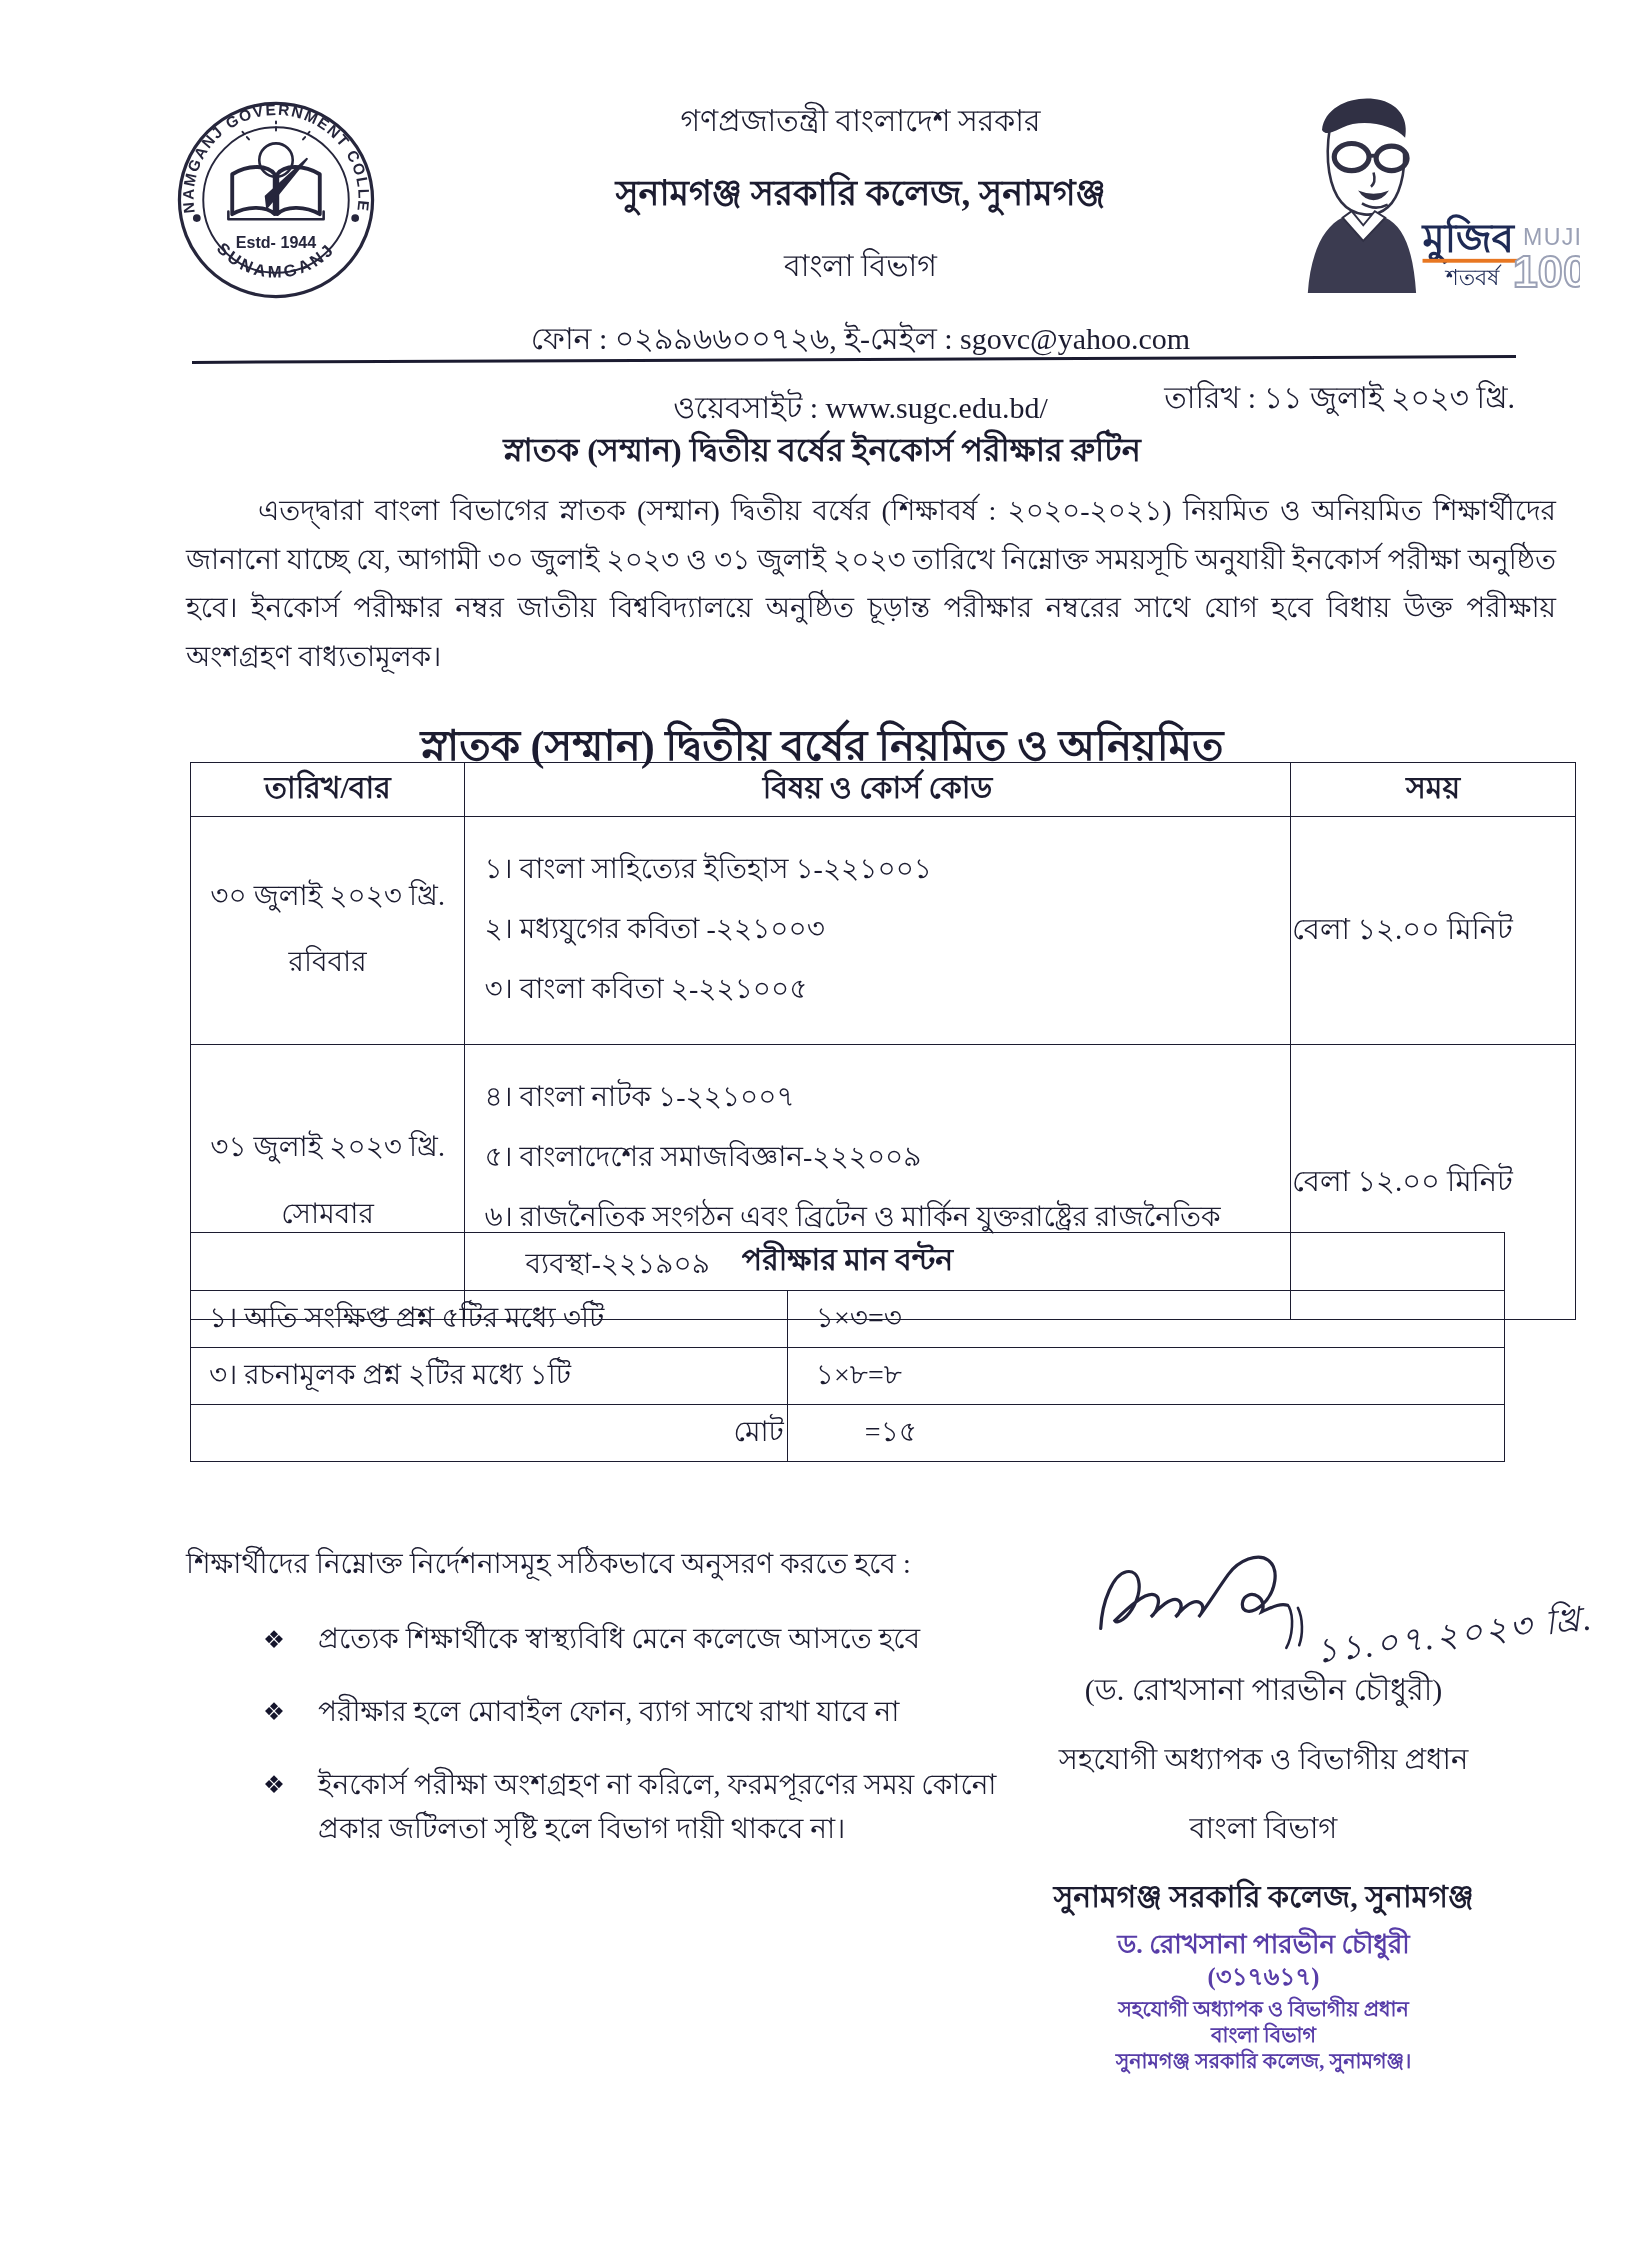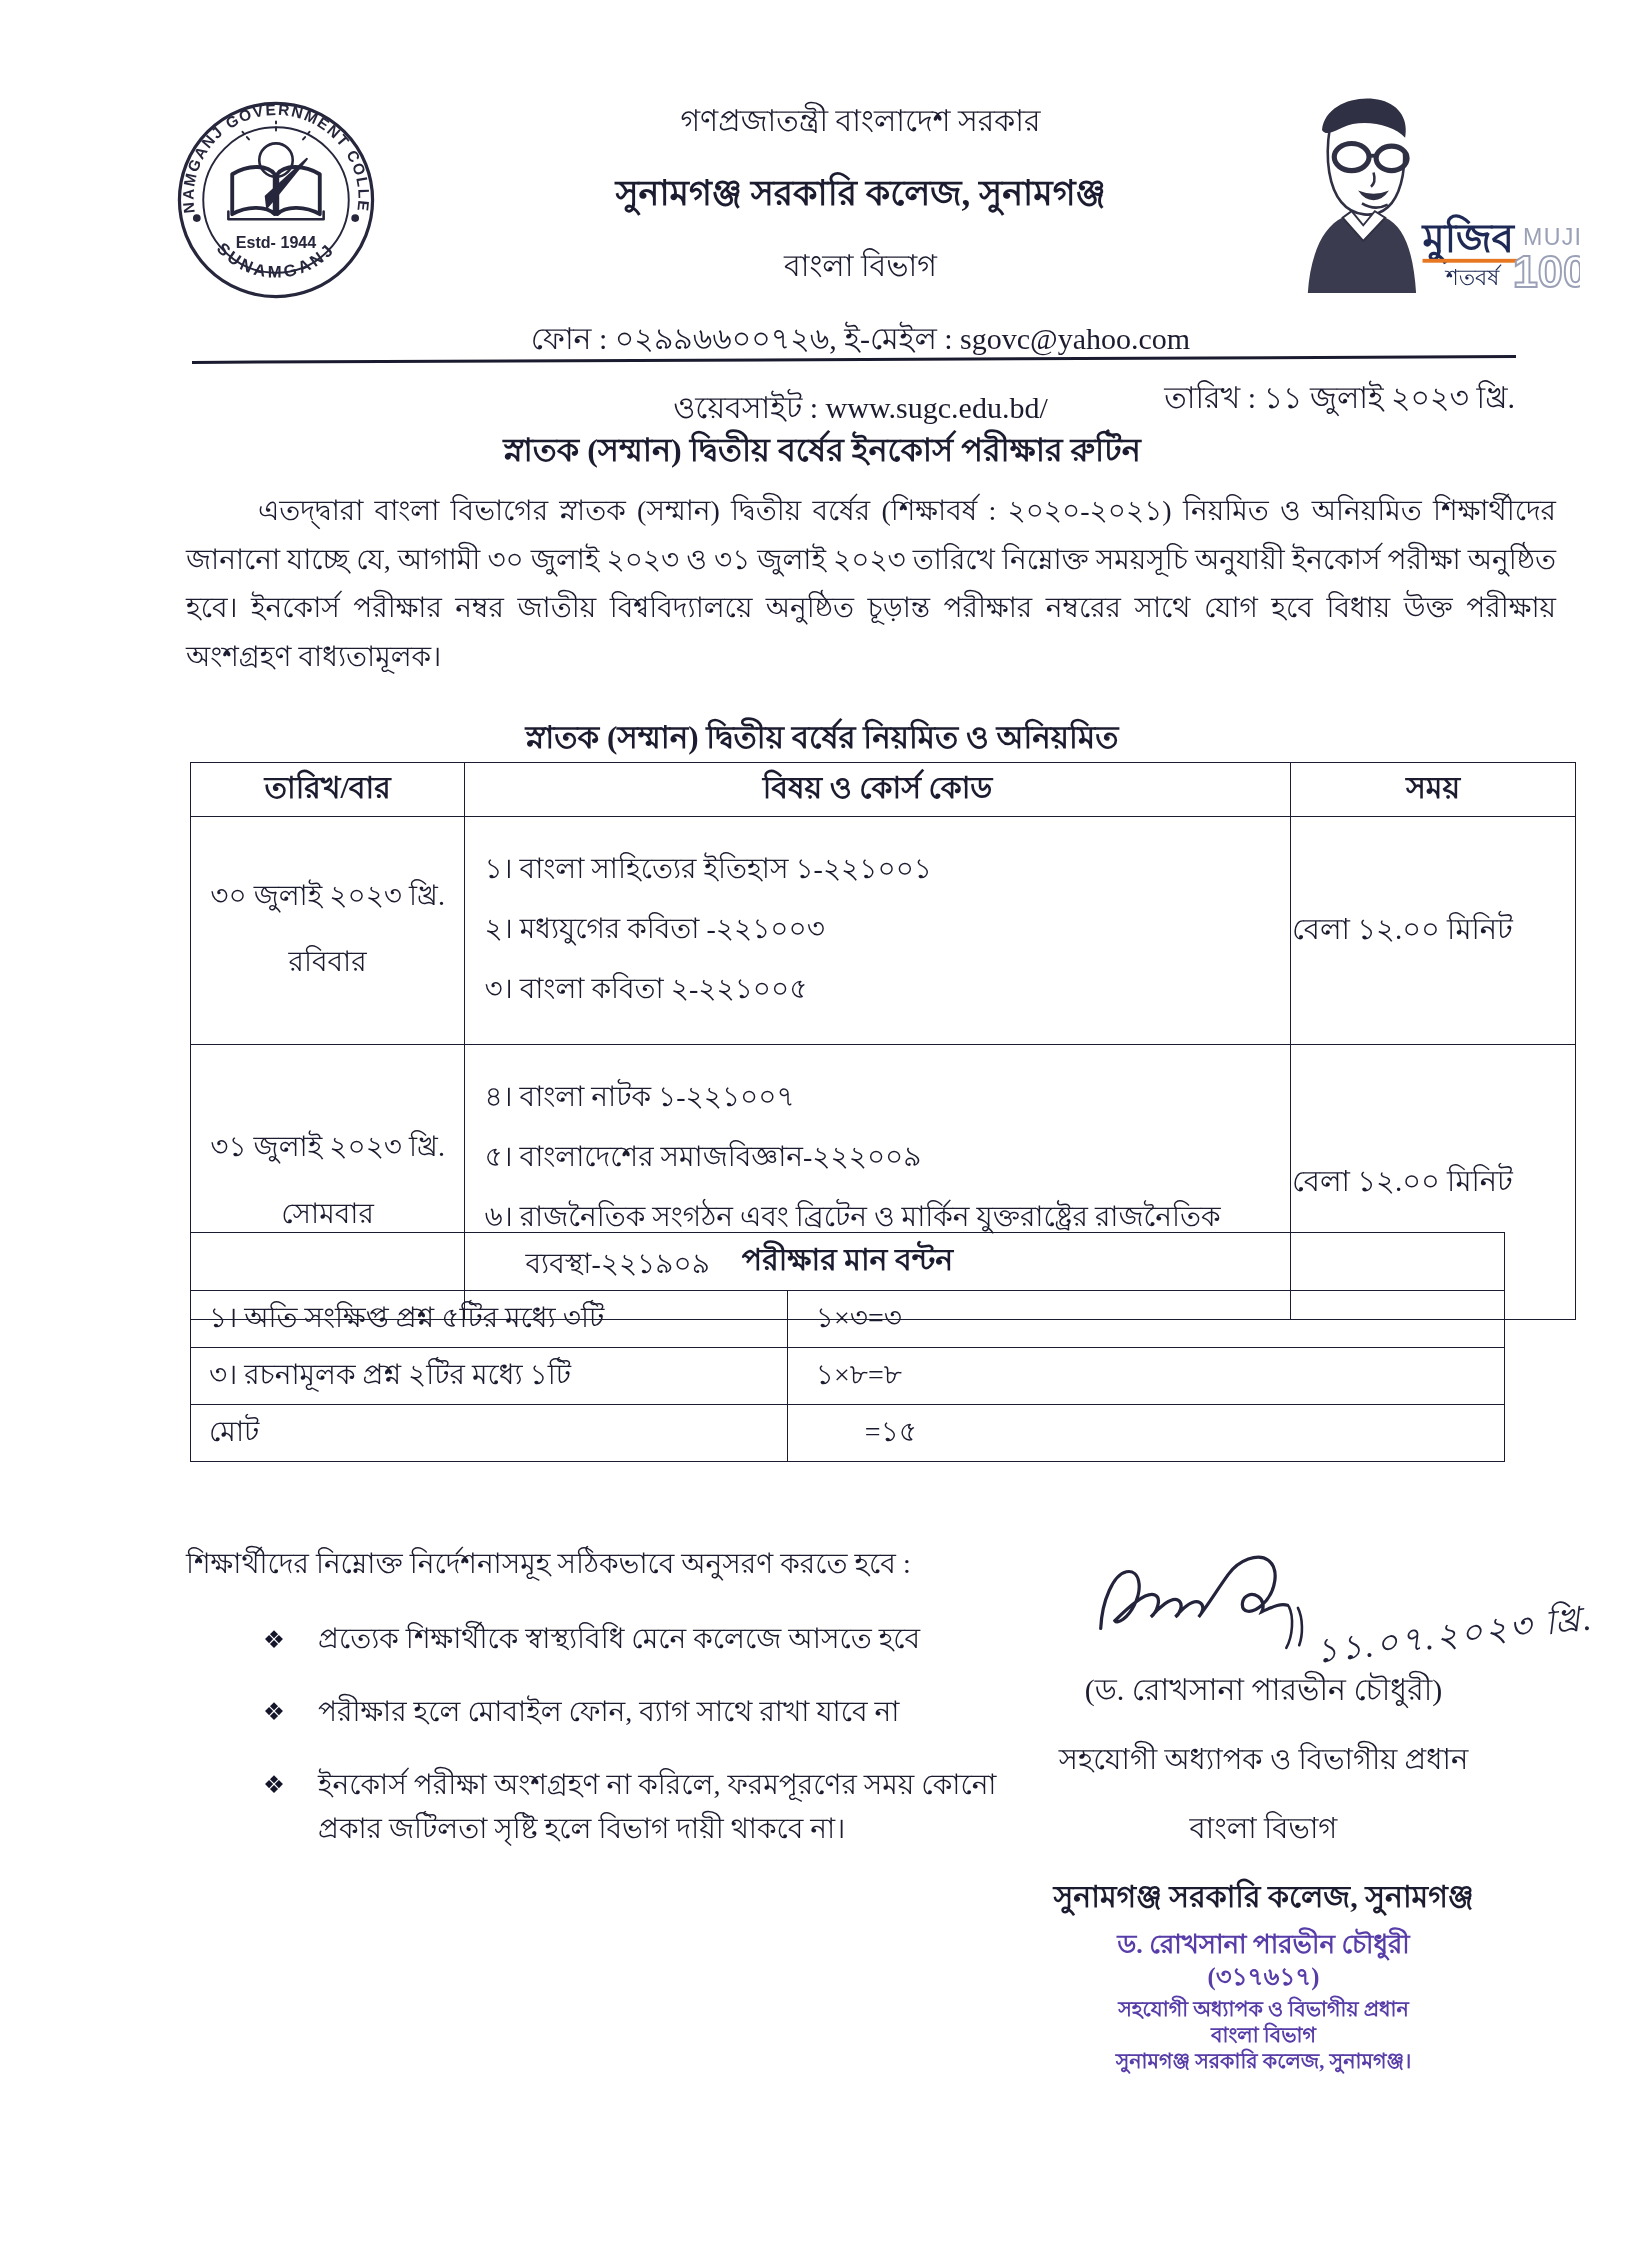--- a/index.html
+++ b/index.html
@@ -18,40 +18,40 @@
   .h-line5{font-size:30px;margin-top:18px;text-align:center;}
   #seal{left:173px;top:97px;width:206px;height:206px;}
   #mujib{left:1296px;top:90px;width:284px;height:203px;}
   #top-rule{left:192px;top:358px;width:1324px;height:2.6px;background:#1b1b30;transform:rotate(-0.25deg);}
   #date-line{top:374px;right:129px;font-size:30px;}
   #doc-title{top:425px;left:0;right:0;text-align:center;font-size:32px;font-weight:700;}
   
   #para{top:487px;left:186px;width:1370px;font-size:28px;line-height:1.74;
         text-align:justify;text-indent:72px;}
   
-  #tbl1-caption{top:713px;left:0;right:0;text-align:center;font-size:31px;font-weight:700;}
+  #tbl1-caption{top:713px;left:0;right:0;text-align:center;font-size:42px;font-weight:700;}
   table{border-collapse:collapse;}
   #tbl1{top:762px;left:190px;width:1386px;}
   #tbl1 th,#tbl1 td{border:1.9px solid #1c1c30;vertical-align:middle;}
   #tbl1 th{height:46px;font-size:30px;font-weight:700;text-align:center;}
   .col-datetime{width:273px;} .col-course{width:828px;} .col-time{width:284px;}
   .cell-date{text-align:center;font-size:28px;}
   .cell-date .day{margin-top:19.3px;}
   .cell-courses{padding:17px 13px 17px 19.3px;}
   .course-line{font-size:28px;padding-left:41px;text-indent:-41px;margin:13px 0;}
   .cell-time{font-size:29px;}
   #tbl1 .row1 td{height:138px;} #tbl1 .row2 td{height:193px;}
   
   #tbl2{top:1232px;left:190px;width:1315px;}
   #tbl2 th,#tbl2 td{border:1.9px solid #1c1c30;margin-left:46px;}
   #tbl2 th{height:55px;font-size:30px;font-weight:700;text-align:center;}
   #tbl2 td{height:54px;font-size:28px;}
   .m-label{width:620px;padding-left:18px;}
   .m-value{width:695px;padding-left:28px;}
-  .m-total-label{padding-right:3px;font-size:30px;}
+  .m-total-label{text-align:right;padding-right:3px;font-size:30px;}
   .m-total-value{padding-left:77px;}
   
   #instructions{top:1542px;left:186px;width:857px;}
   #instr-heading{font-size:28px;}
   .instr-item{display:flex;margin-top:28px;margin-left:77px;font-size:28px;line-height:1.6;}
   .instr-marker{width:55px;flex:0 0 55px;font-size:24.5px;color:#15152c;padding-top:2.6px;}
   .instr-text{flex:1;}
   
   #sig-block{top:1546px;left:967px;width:593px;text-align:center;}
   #sig-svg{position:absolute;left:122px;top:0;}

